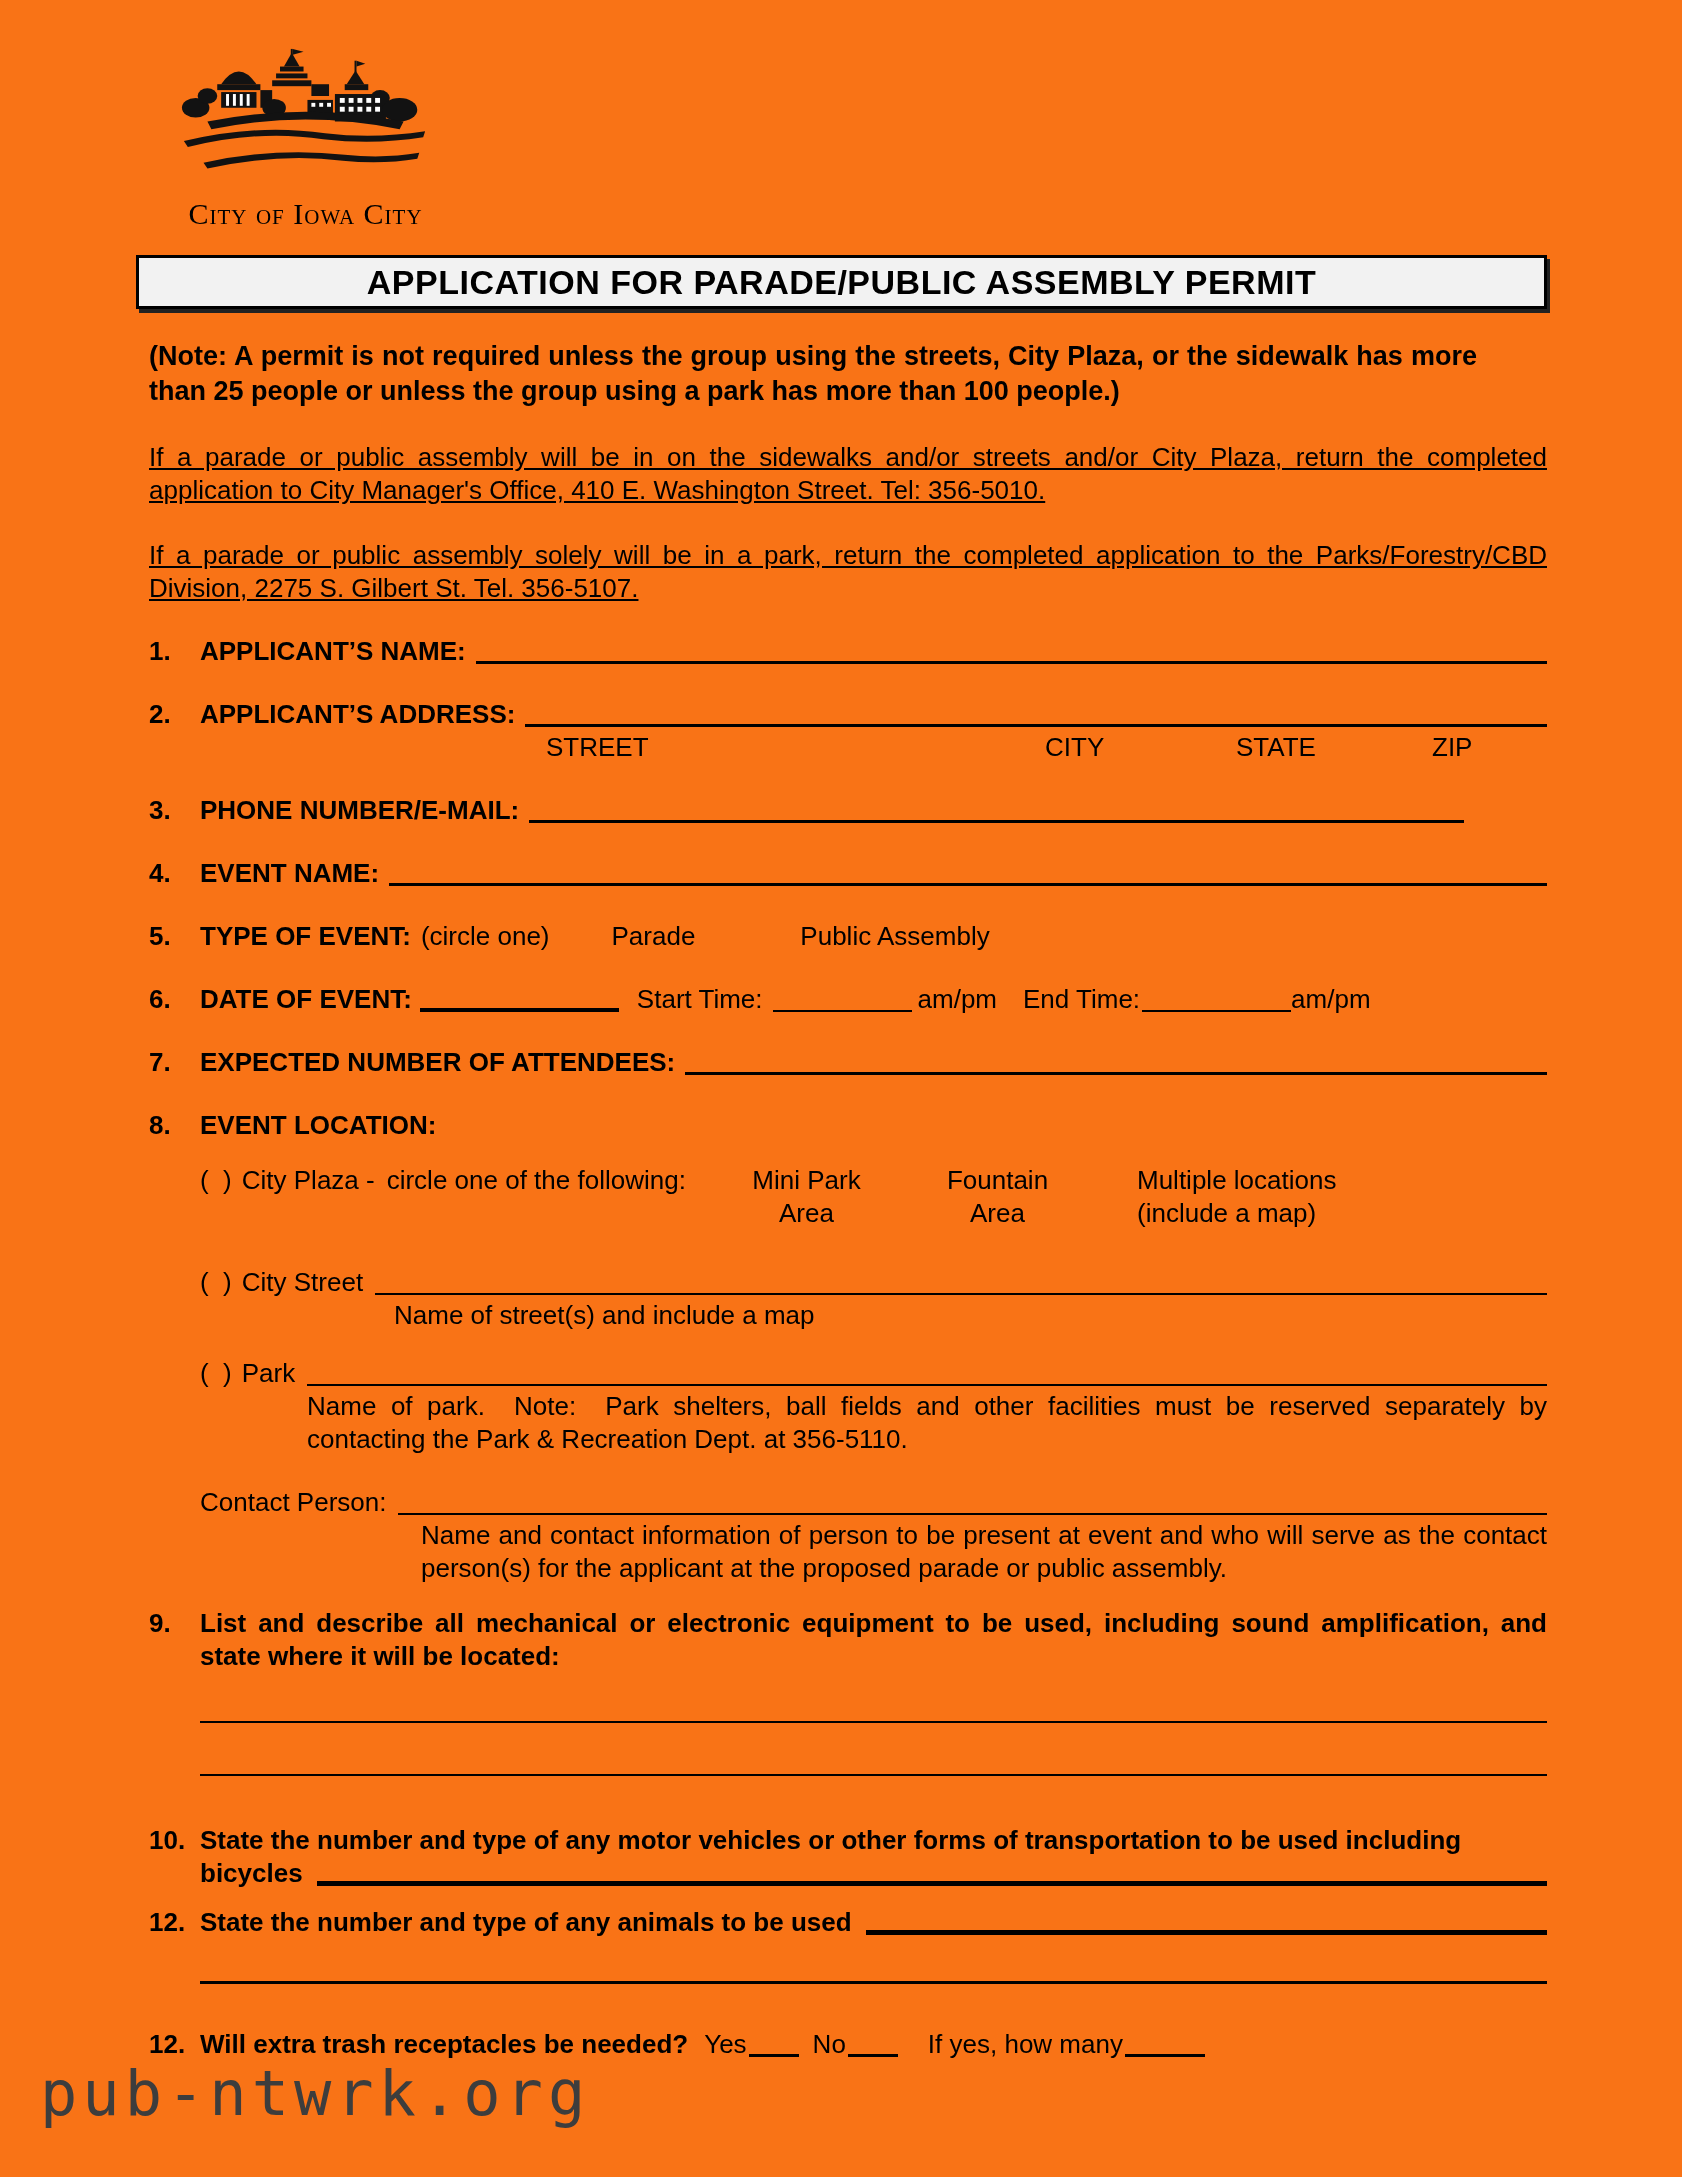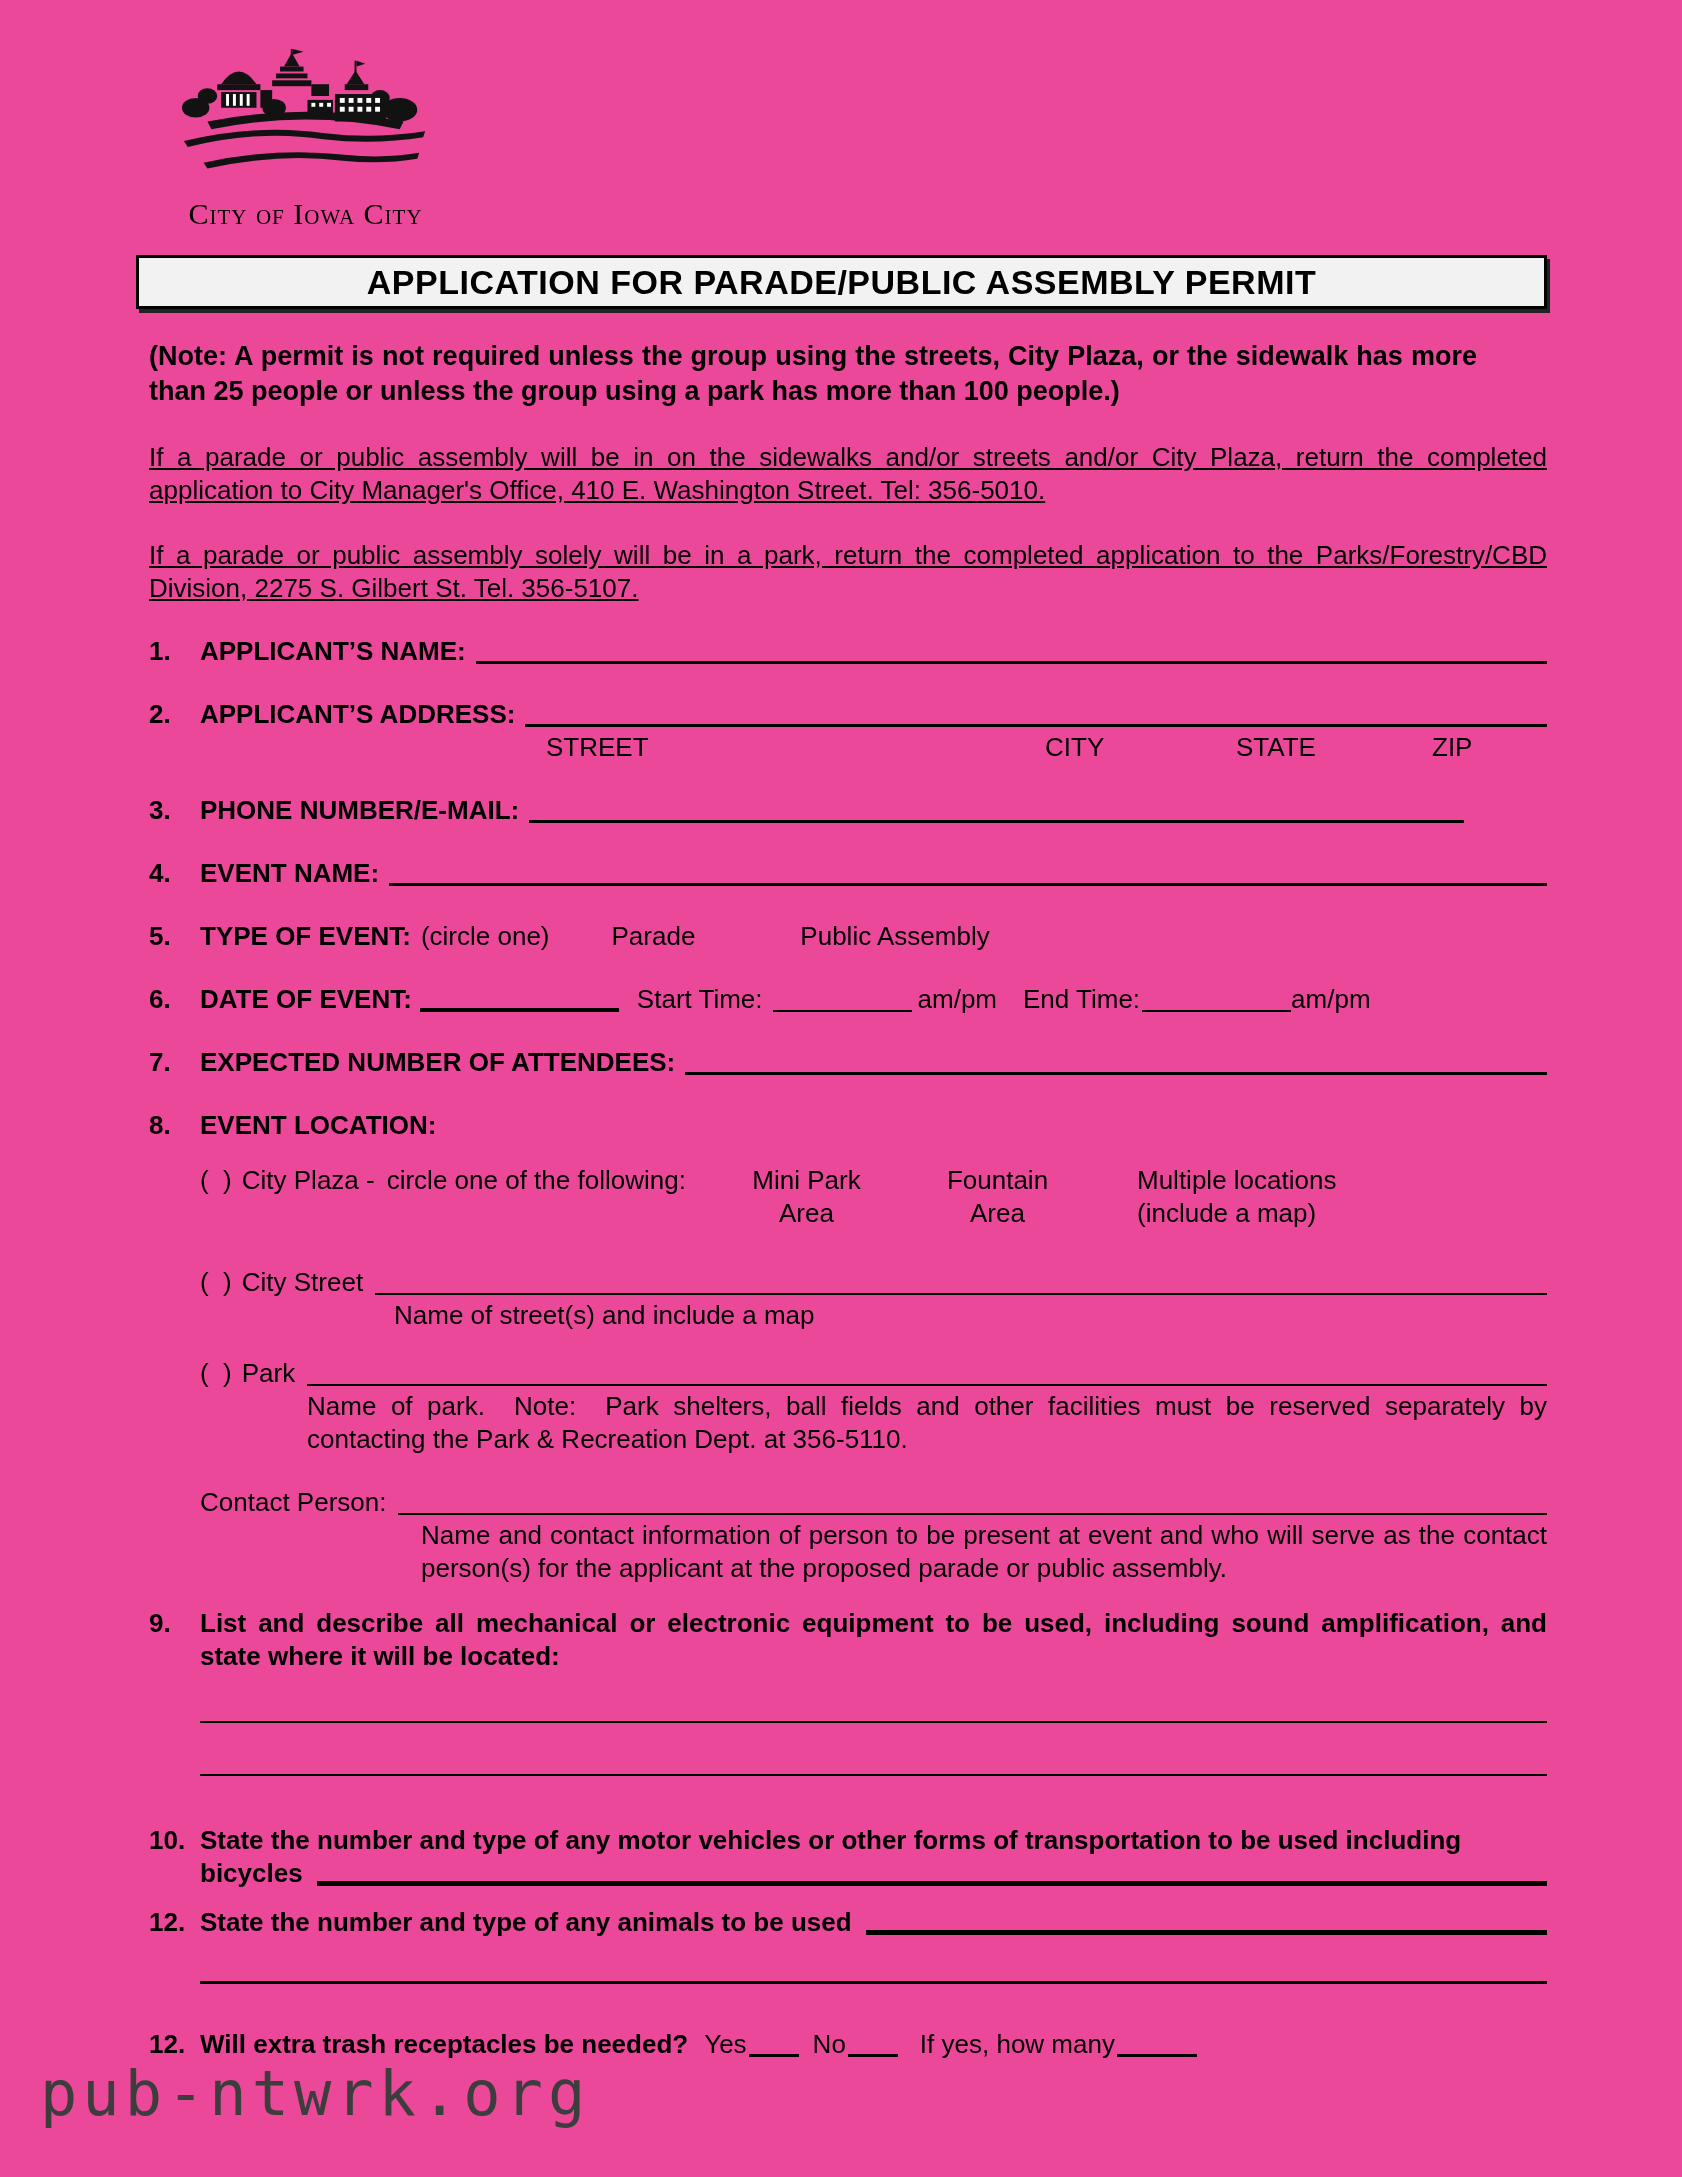--- a/index.html
+++ b/index.html
@@ -1,19 +1,19 @@
 <!DOCTYPE html>
 <html><head>
 <meta charset="utf-8">
 <style>
   * { box-sizing: border-box; }
   html,body { margin:0; padding:0; background:#ffffff; }
   .page {
     position:relative; width:1683px; height:2177px; overflow:hidden;
-    background:#ec4899; color:#000;
+    background:#f97316; color:#000;
     font-family:"Liberation Sans", sans-serif;
     font-size:26px; line-height:33px;
   }
   .content { position:absolute; left:149px; top:0; width:1398px; }
 
   
   .logo { margin:45px 0 0 27px; width:259px; text-align:center; }
   .logo svg { display:block; width:259px; height:152px; }
   .logo-caption {
     font-family:"Liberation Serif", serif; font-variant:small-caps;
@@ -287,21 +287,21 @@
     </div>
 
     <div class="item" style="margin-top:44px">
       <span class="num">12.</span>
       <div class="body row">
         <span class="lbl">Will extra trash receptacles be needed?</span>
         <span class="txt" style="margin-left:16px">Yes</span>
         <span class="uline t3" style="margin-left:2px;width:50px"></span>
         <span class="txt" style="margin-left:14px">No</span>
         <span class="uline t3" style="margin-left:2px;width:50px"></span>
-        <span class="txt" style="margin-left:22px">If yes, how many</span>
+        <span class="txt" style="margin-left:30px">If yes, how many</span>
         <span class="uline t3" style="margin-left:2px;width:80px"></span>
       </div>
     </div>
 
   </div>
 
   <div class="watermark">pub-ntwrk.org</div>
 </div>
 
 

